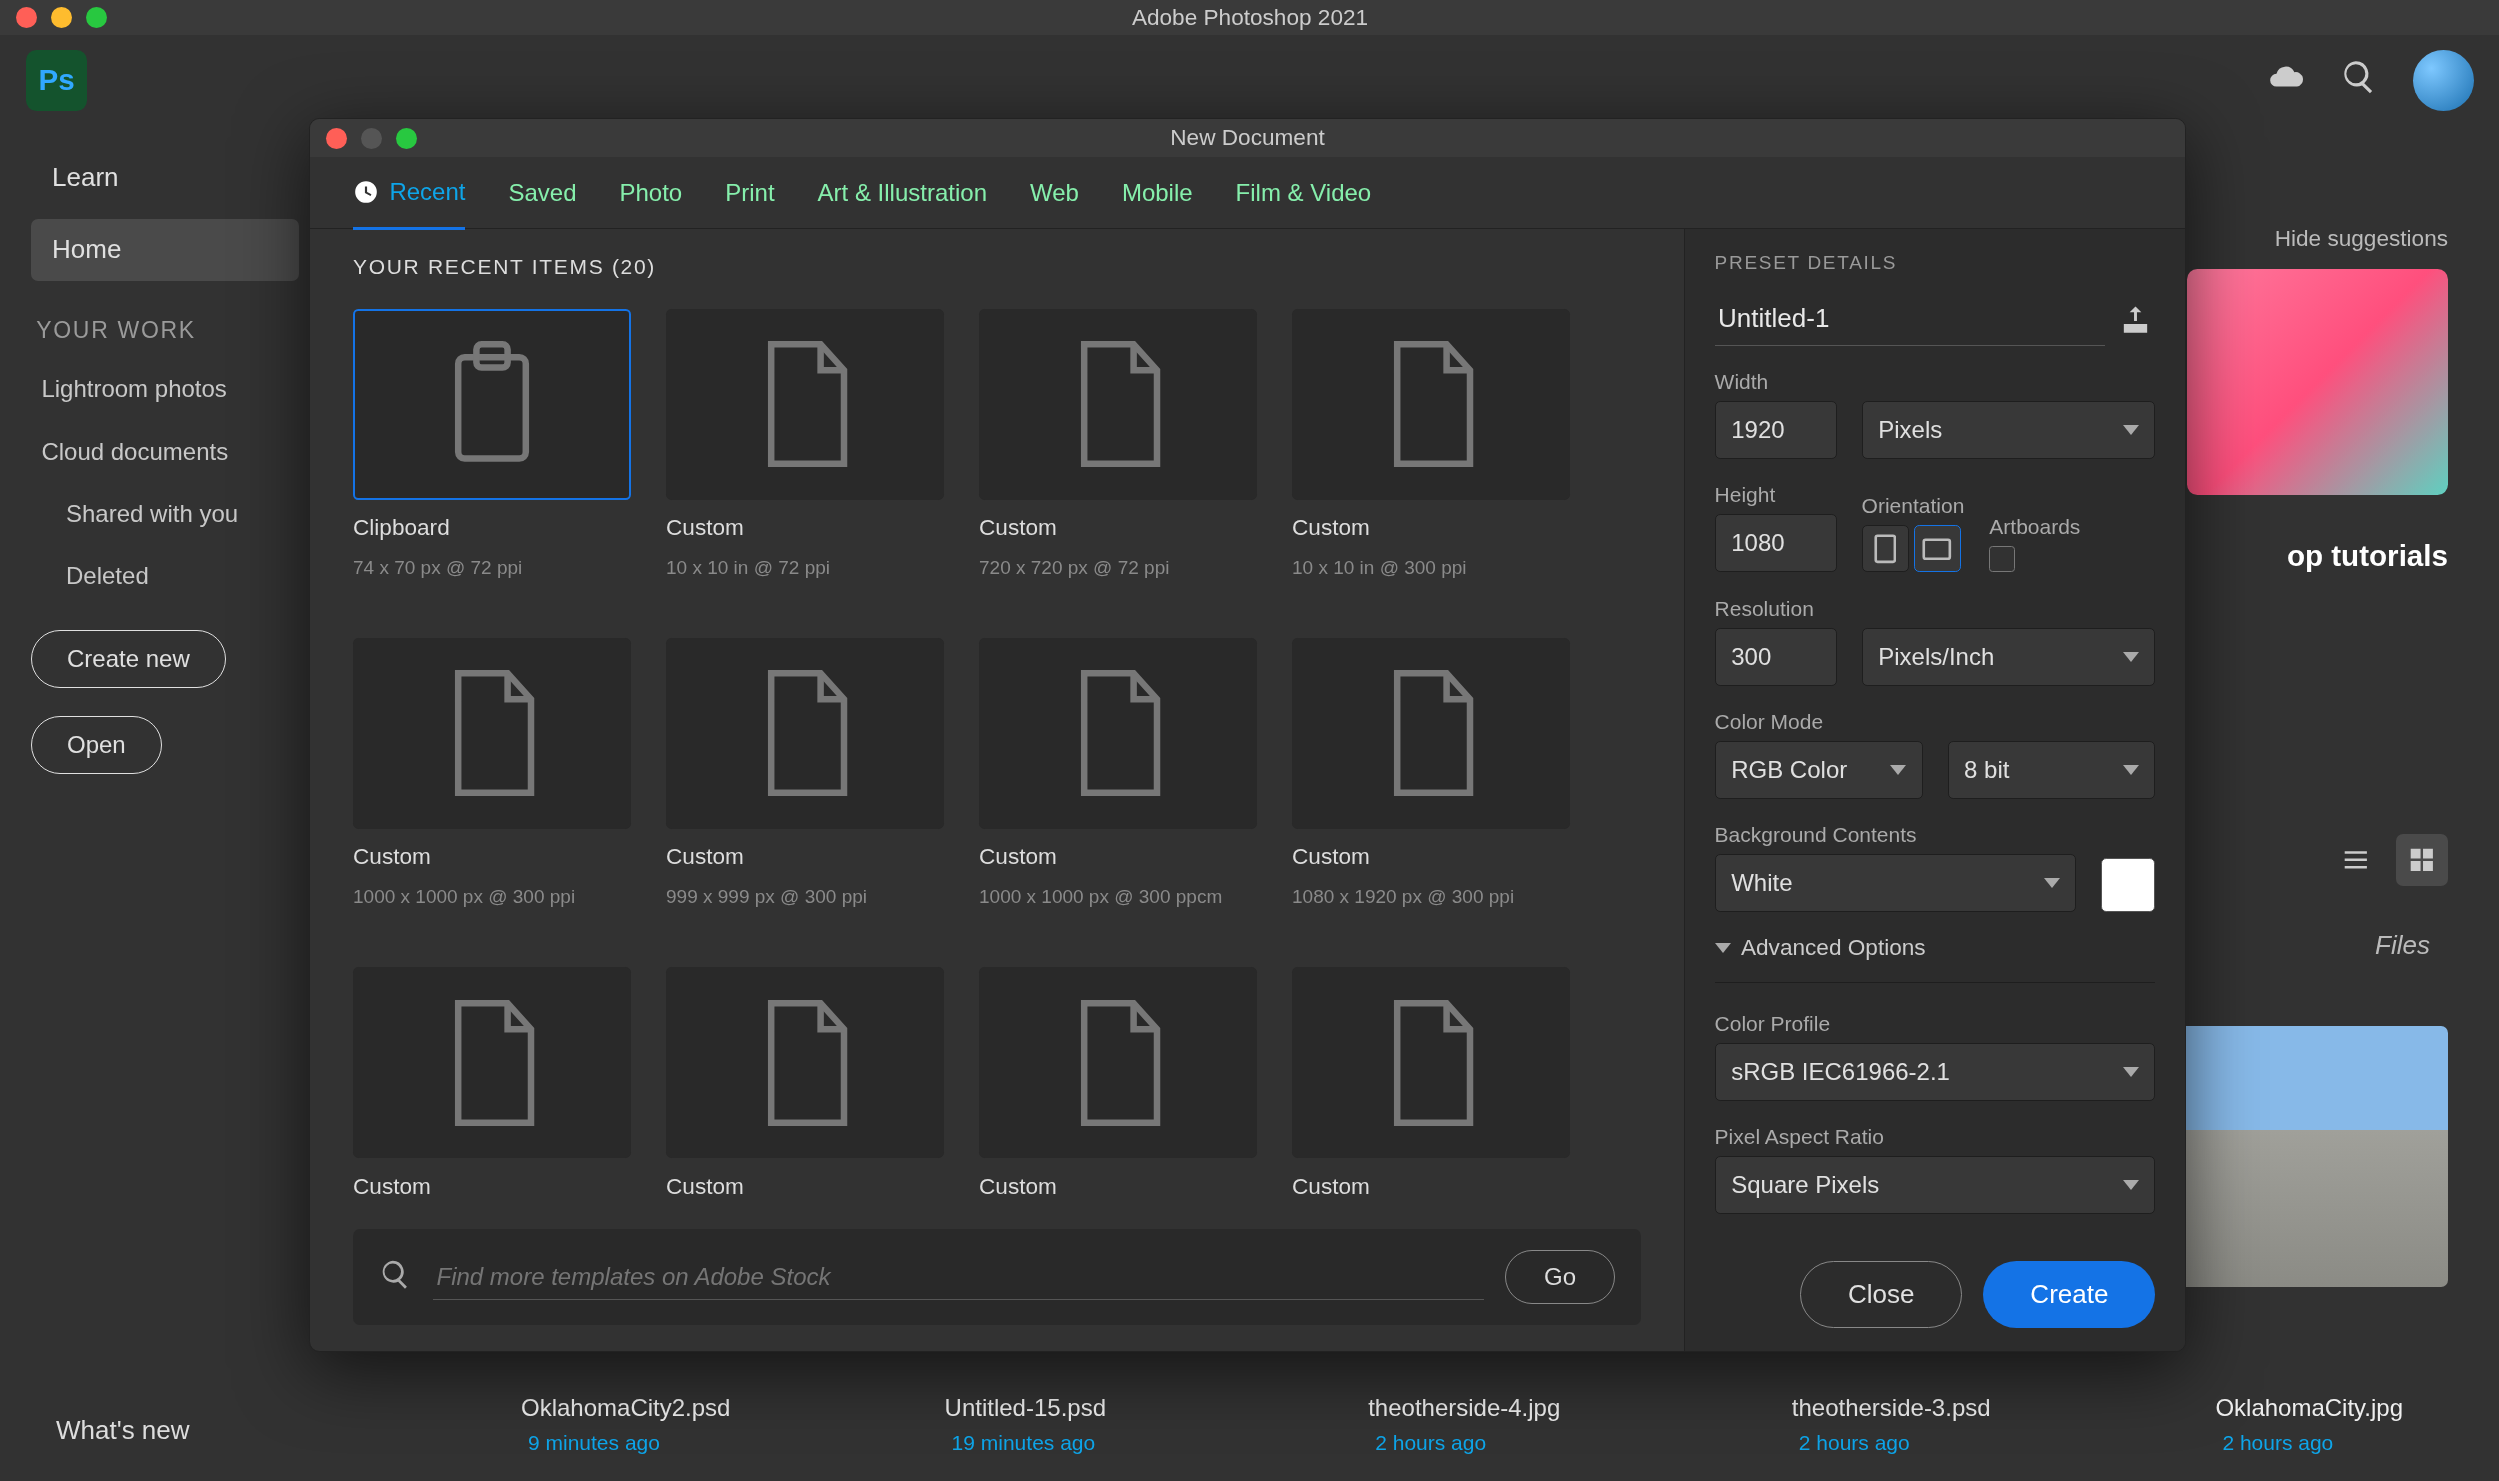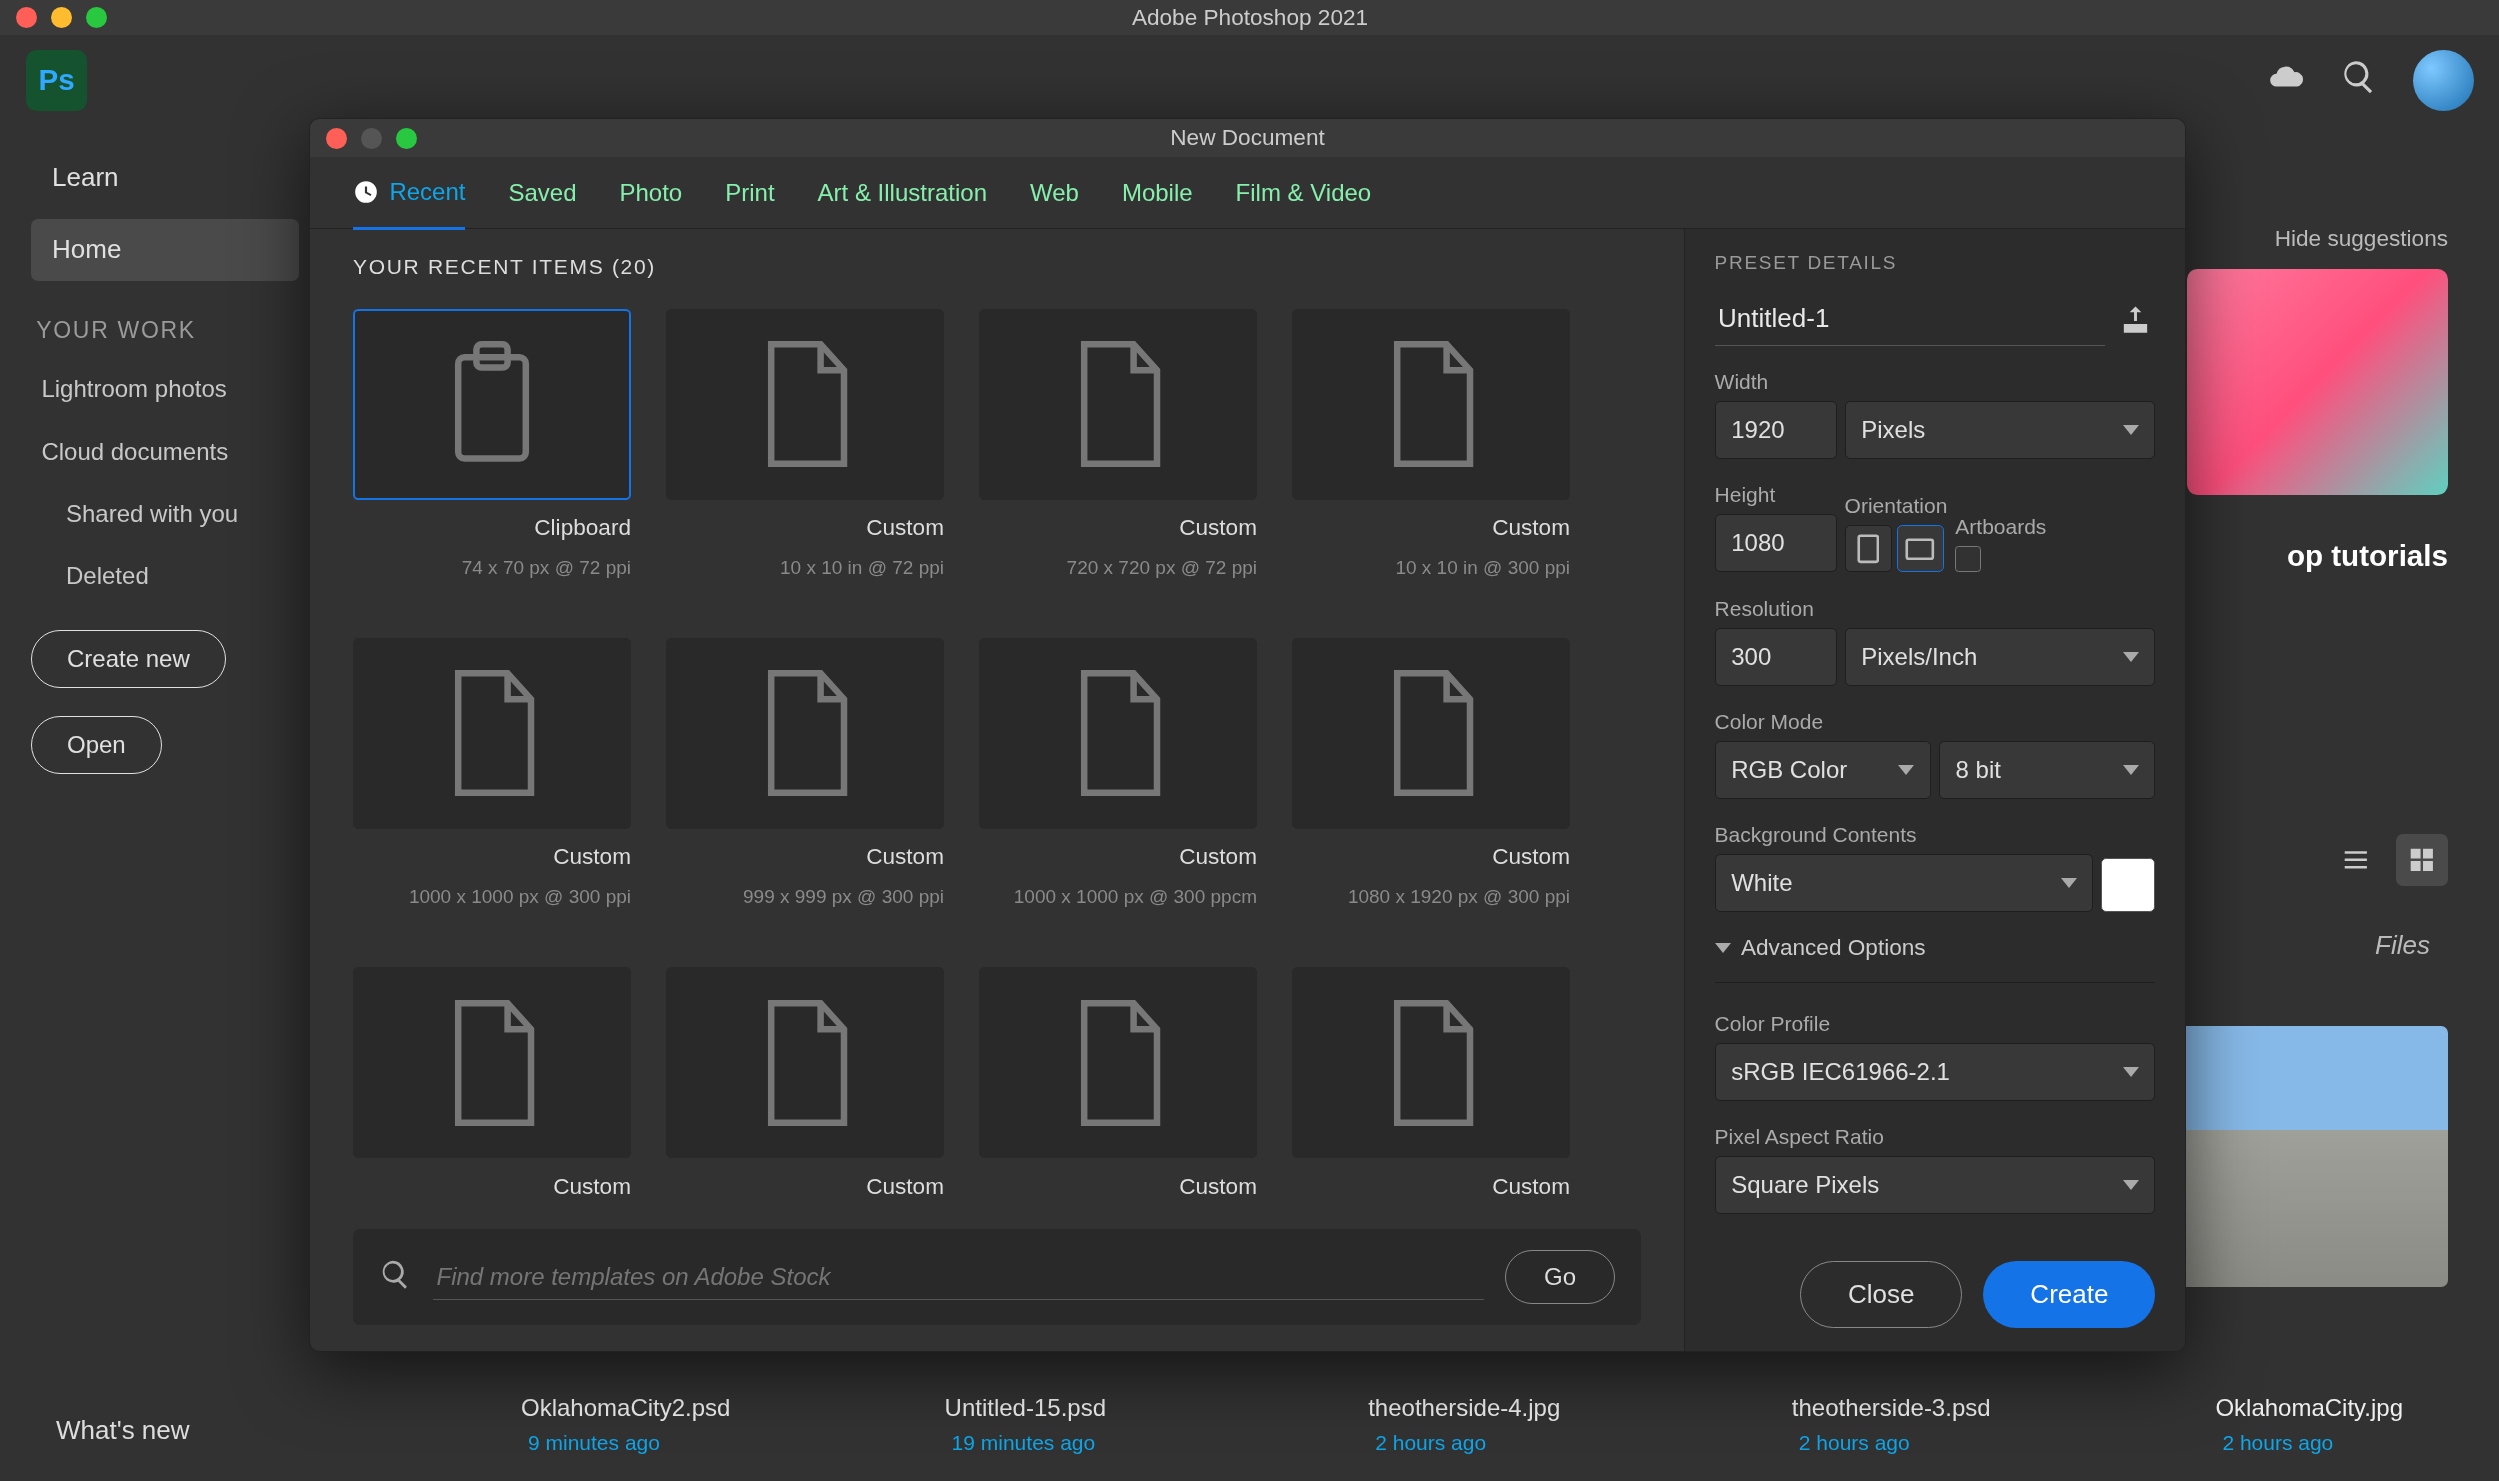--- a/index.html
+++ b/index.html
@@ -59,42 +59,42 @@
   .mtab svg { width: 26px; height: 26px; fill:#bbb; }
   .modal-body { flex:1; display:flex; overflow:hidden; }
 
   
   .preset-area { flex:1; display:flex; flex-direction:column; overflow:hidden; }
   .preset-head { padding: 26px 43px 8.7px; color:#ddd; font-size: 21px; letter-spacing: 1.7px; }
   .preset-scroll { flex:1; overflow-y:auto; padding: 8.7px 26px 17.4px 43px; position: relative; }
   .preset-scroll::-webkit-scrollbar { width: 15.6px; }
   .preset-scroll::-webkit-scrollbar-thumb { background: #555; border-radius: 8.7px; }
   .preset-grid { display:grid; grid-template-columns: repeat(4, 278px); gap: 35px 35px; }
-  .preset-card { width: 278px; display:flex; flex-direction:column; align-items:flex-end; gap:15.6px; cursor:pointer; padding: 12px 0; }
+  .preset-card { width: 278px; display:flex; flex-direction:column; align-items:flex-start; gap:15.6px; cursor:pointer; padding: 12px 0; }
   .preset-thumb { width: 278px; height: 191px; background: #292929; border: 1.7px solid #292929; border-radius: 5.2px; display:flex; align-items:center; justify-content:center; }
   .preset-card.selected .preset-thumb { border: 2.6px solid #1473e6; }
   .preset-thumb svg { width: 104px; height: 130px; fill:#666; stroke:#777; }
   .preset-name { font-size: 22.6px; color:#ddd; }
   .preset-sub  { font-size: 19px; color:#8a8a8a; }
 
   .stock-bar { margin: 17.4px 43px 26px; background:#292929; border-radius: 7px; height: 96px; display:flex; align-items:center; padding: 0 26px; gap: 21px; }
   .stock-bar svg { width: 33px; height:33px; fill:#aaa; }
   .stock-bar input { flex:1; background:transparent; border:none; border-bottom: 1.7px solid #555; color:#ccc; font-size: 24px; font-style: italic; padding: 8.7px 3.5px; outline:none; }
   .go-btn { border:1.7px solid #888; background:transparent; color:#ddd; border-radius: 35px; padding: 12px 38px; font-size: 24px; }
 
   
   .details { width: 501px; background: #2c2c2c; padding: 22.6px 29.6px; overflow-y:auto; border-left: 0.9px solid #222; display:flex; flex-direction:column; gap: 15.6px; }
   .details .section-label { font-size: 19px; letter-spacing: 1.7px; color:#9a9a9a; margin-bottom: 3.5px; }
   .name-row { display:flex; align-items:center; gap: 10.4px; }
   .name-input { flex:1; background:transparent; border:none; border-bottom: 1.7px solid #555; font-size: 26px; color:#e8e8e8; padding: 10.4px 3.5px; outline:none; }
   .save-preset { width:40px; height:40px; display:flex; align-items:center; justify-content:center; }
   .save-preset svg { width:35px; height:35px; fill:#ccc; }
 
   .field-label { font-size: 21px; color:#aaa; margin-top: 8.7px; }
-  .row { display:flex; gap: 8px; align-items:flex-end; }
+  .row { display:flex; gap: 25px; align-items:flex-end; }
   .num-input, .select { background:#383838; border:0.9px solid #1e1e1e; color:#e0e0e0; font-size: 24px; padding: 14px 15.6px; border-radius: 5.2px; outline:none; }
   .num-input { width: 122px; }
   .select { flex:1; display:flex; justify-content:space-between; align-items:center; cursor:pointer; }
   .select .chev { margin-left: 8.7px; }
   .chev { width:0; height:0; border-left: 8.7px solid transparent; border-right:8.7px solid transparent; border-top: 10.4px solid #aaa; display:inline-block; }
 
   .orient-toggle { display:flex; gap:5.2px; }
   .orient-btn { width:47px; height:47px; border:0.9px solid #1e1e1e; background:#383838; border-radius:5.2px; display:flex; align-items:center; justify-content:center; cursor:pointer; }
   .orient-btn.active { border:1.7px solid #1473e6; }
   .orient-btn svg { fill:#bbb; }

